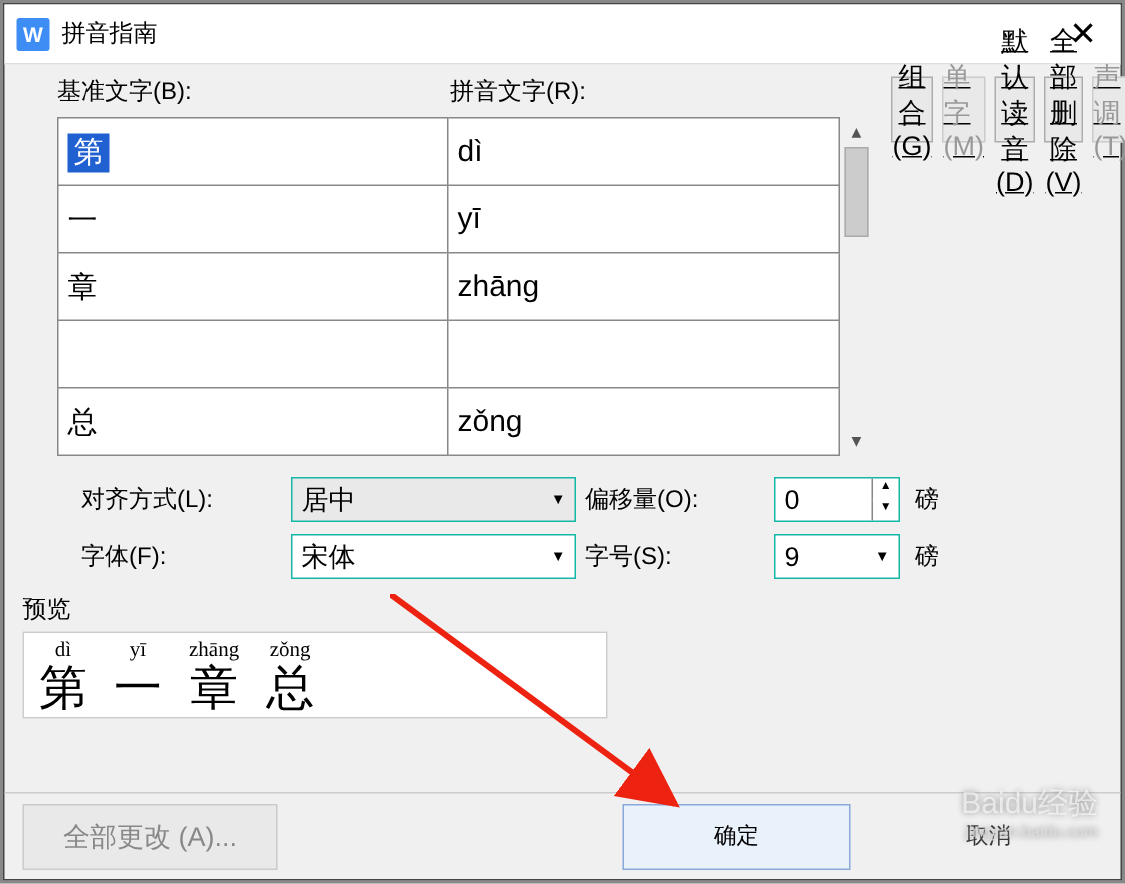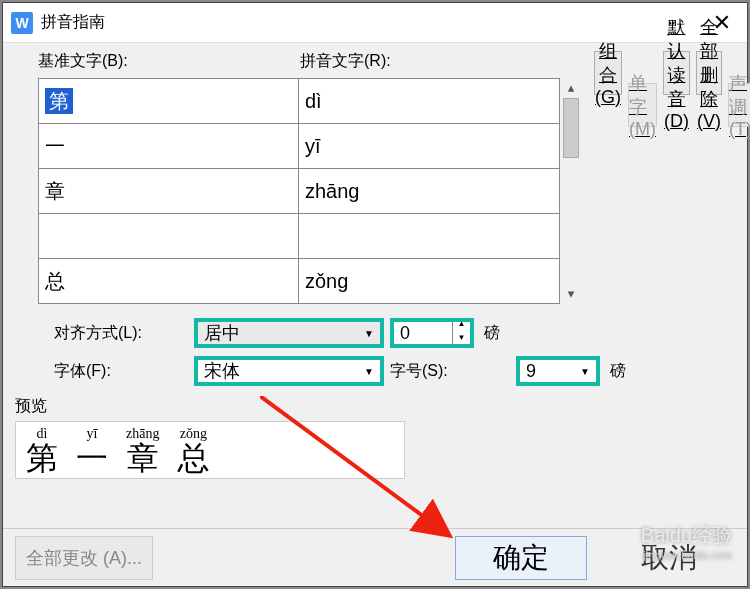--- a/index.html
+++ b/index.html
@@ -102,40 +102,39 @@
   background: #e9e9e9;
   border: 1px solid #adadad;
   font-size: 18px;
   cursor: pointer;
   display: flex; align-items: center; justify-content: center;
   gap: 4px;
 }
 .right-buttons .btn.disabled {
   color: #999;
   border-color: #ccc;
-  margin-top: 32px;
 }
 .btn .drop { font-size: 10px; margin-left: 6px; }
 
 .form-rows { margin-top: 10px; margin-left: 39px; }
 .form-row {
   display: flex;
   align-items: center;
   height: 38px;
   gap: 6px;
 }
 .form-row .lab1 { width: 134px; }
 .form-row .ctrl1 { width: 190px; }
 .form-row .lab2 { width: 120px; }
 .form-row .ctrl2 { width: 84px; }
 .form-row .unit { margin-left: 4px; }
 select, .combo, .spinner {
   height: 30px;
   background: #fff;
-  border: 4px solid #14b8a6;
+  border: 1px solid #14b8a6;
   font-size: 18px;
   padding: 0 6px;
 }
 .combo {
   display: flex; align-items: center; justify-content: space-between;
   background: #e9e9e9;
 }
 .combo.white { background: #fff; }
 .combo .caret { font-size: 10px; }
 .spinner {
@@ -171,21 +170,21 @@
 
 .footer {
   height: 58px;
   border-top: 1px solid #ccc;
   display: flex;
   align-items: center;
   padding: 0 12px;
   gap: 16px;
 }
 .footer .left-btn {
-  height: 44px; width: 138px;
+  height: 44px; width: 170px;
   background: #e9e9e9;
   border: 1px solid #ccc;
   color: #888;
   font-size: 18px;
   display: flex; align-items: center; justify-content: center;
 }
 .footer .tip {
   display: flex; align-items: center; gap: 6px;
   color: #1a73e8; font-size: 18px;
 }
@@ -195,22 +194,22 @@
 }
 .footer .tip .play::after {
   content: ""; display: block;
   border-left: 8px solid #1a73e8;
   border-top: 5px solid transparent;
   border-bottom: 5px solid transparent;
   margin-left: 2px;
 }
 .footer .spacer { flex: 1; }
 .footer .ok-btn, .footer .cancel-btn {
-  height: 44px; width: 132px;
-  font-size: 28px;
+  height: 44px; width: 152px;
+  font-size: 15px;
   border: 1px solid #8aa8d8;
   background: #e9f1fb;
   display: flex; align-items: center; justify-content: center;
 }
 .footer .cancel-btn {
   background: transparent; border: none; color: #333;
 }
 
 .arrow {
   position: absolute;
@@ -296,20 +295,21 @@
       </div>
     </div>
 
     <div class="form-rows">
       <div class="form-row">
         <div class="lab1">对齐方式(L):</div>
         <div class="ctrl1 combo">
           <span>居中</span>
           <span class="caret">▼</span>
         </div>
+        <div class="lab2">偏移量(O):</div>
         <div class="ctrl2 spinner">
           <span>0</span>
           <div class="spb">
               <span>▲</span>
               <span>▼</span>
             </div>
         </div>
         <div class="unit">磅</div>
       </div>
       <div class="form-row">

